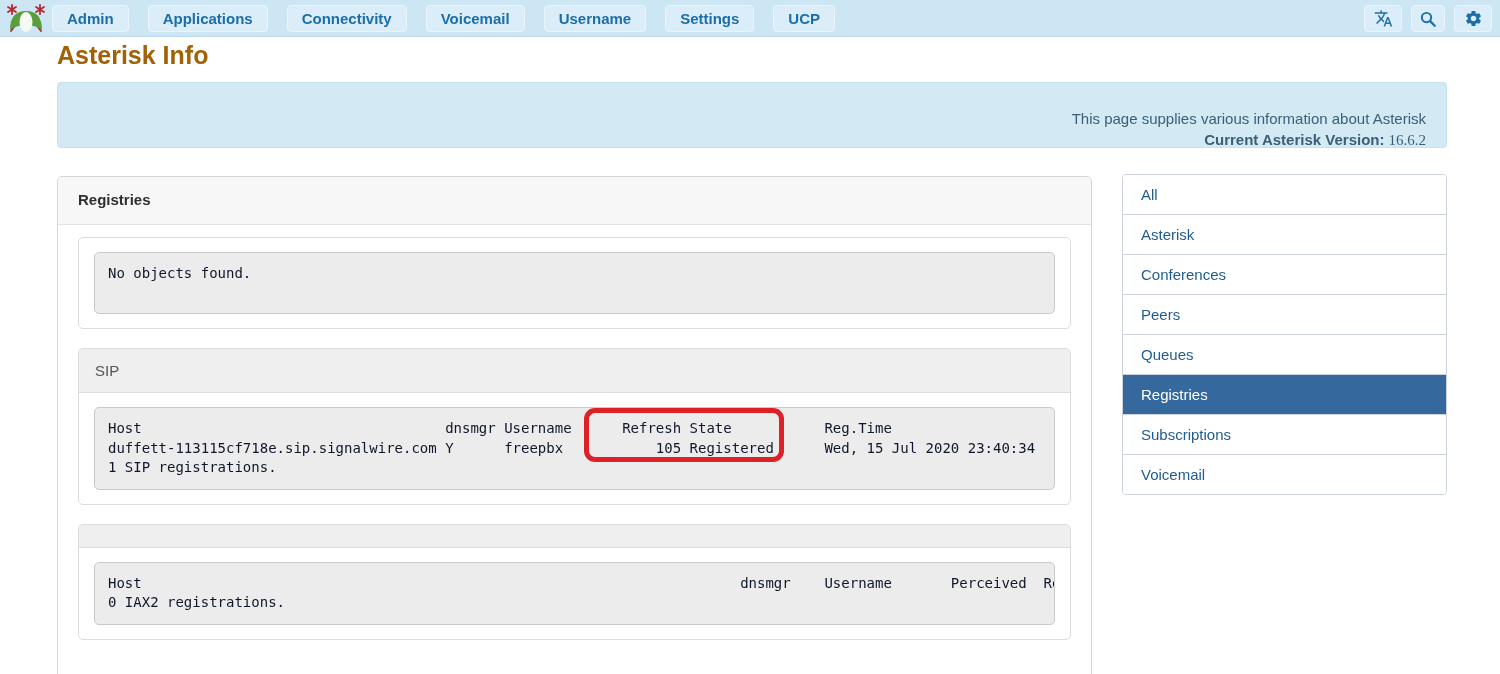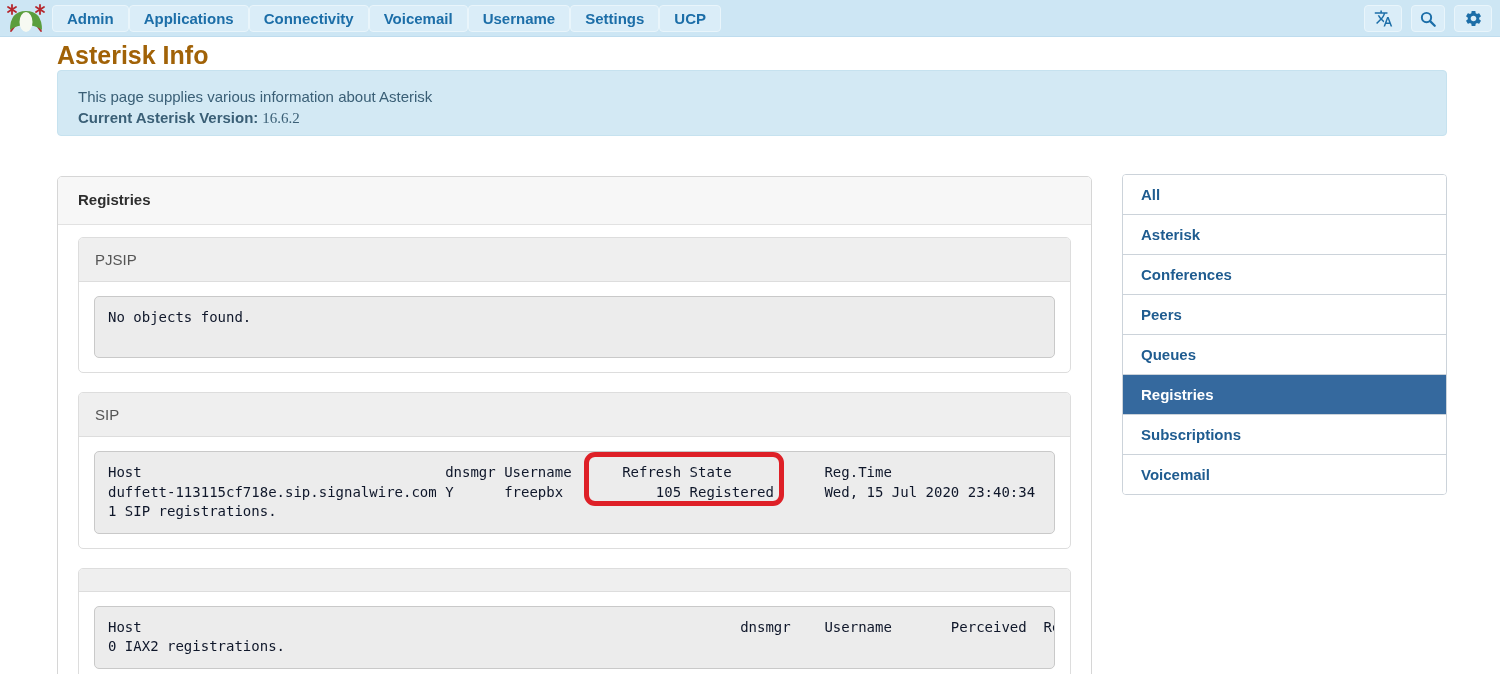--- a/index.html
+++ b/index.html
@@ -6,38 +6,38 @@
   html, body { width: 1500px; height: 674px; overflow: hidden; background: #fff;
     font-family: "Liberation Sans", sans-serif; }
   .app { position: relative; width: 1500px; height: 674px; overflow: hidden; }
 
   
   .navbar { position: absolute; left: 0; top: 0; width: 1500px; height: 37px;
     background: #cde6f4; border-bottom: 1px solid #bedcee;
     display: flex; align-items: center; }
   .logo-btn { width: 52px; height: 37px; display: flex; align-items: center;
     justify-content: center; cursor: pointer; flex: 0 0 auto; }
-  .nav-tabs { display: flex; align-items: center; gap: 0; }
+  .nav-tabs { display: flex; align-items: center; gap: 19px; }
   .nav-tab { height: 27px; padding: 3px 14px; background: #daedf8;
     border: 1px solid #e9f5fb; border-radius: 4px; color: #1c6ea8;
     font-size: 15px; font-weight: bold; line-height: 19px; cursor: pointer;
     white-space: nowrap; }
   .nav-right { position: absolute; right: 8px; top: 5px; display: flex; gap: 9px; }
   .icon-btn { width: 38px; height: 27px; background: #daedf8;
     border: 1px solid #e9f5fb; border-radius: 4px; display: flex;
     align-items: center; justify-content: center; cursor: pointer; }
   .icon-btn svg { fill: #1c6ea8; }
 
   
   .page-title { position: absolute; left: 57px; top: 41px; font-size: 25px;
     font-weight: bold; color: #a16207; }
-  .alert-info { position: absolute; left: 57px; top: 70px; width: 1390px;
+  .alert-info { position: absolute; left: 57px; top: 82px; width: 1390px;
     height: 66px; background: #d3e9f4; border: 1px solid #c6e2ef;
-    border-radius: 4px; padding: 15px 20px; color: #3a5f76; font-size: 15px;
-    line-height: 21px; }
+    border-radius: 4px; padding: 25px 20px; color: #3a5f76; font-size: 15px;
+    line-height: 21px; text-align: right; }
   .alert-info .bold { font-weight: bold; }
   .alert-info .ver { margin-left: 4px; font-family: Liberation Serif, serif; }
 
   
   .main-panel { position: absolute; left: 57px; top: 176px; width: 1035px;
     height: 530px; background: #fff; border: 1px solid #d6d6d6;
     border-radius: 5px; overflow: hidden; }
   .main-panel-heading { height: 48px; padding: 14px 20px; background: #f7f7f7;
     border-bottom: 1px solid #e2e2e2; font-size: 15px; font-weight: bold;
     color: #2e2e2e; }
@@ -59,21 +59,21 @@
   pre.console.tall { min-height: 62px; }
 
   .red-highlight { position: absolute; left: 490px; top: 1px; width: 200px;
     height: 54px; border: 5px solid #de2027; border-radius: 11px;
     pointer-events: none; }
 
   
   .side-nav { position: absolute; left: 1122px; top: 174px; width: 325px;
     border: 1px solid #ccd3da; border-radius: 4px; overflow: hidden;
     background: #fff; }
-  .side-item { padding: 10px 18px; font-size: 15px; font-weight: bold;
+  .side-item { padding: 10px 18px; font-size: 15px; font-weight: normal;
     color: #1f5c90; background: #fff; border-top: 1px solid #ccd3da;
     cursor: pointer; line-height: 19px; }
   .side-item:first-child { border-top: none; }
   .side-item.active { background: #35699e; color: #ffffff; }
 </style>
 </head>
 <body>
 
 <div class="app">
 
@@ -130,21 +130,20 @@
     <div>
       <span class="bold">Current Asterisk Version:</span><span class="ver">16.6.2</span>
     </div>
   </div>
 
   <div class="main-panel">
     <div class="main-panel-heading">Registries</div>
     <div class="main-panel-body">
 
       <div class="section">
-        <div class="section-heading">PJSIP</div>
         <div class="section-body">
           <div class="pre-wrap">
             <pre class="console tall">No objects found.
 </pre>
           </div>
         </div>
       </div>
 
       <div class="section">
         <div class="section-heading">SIP</div>

